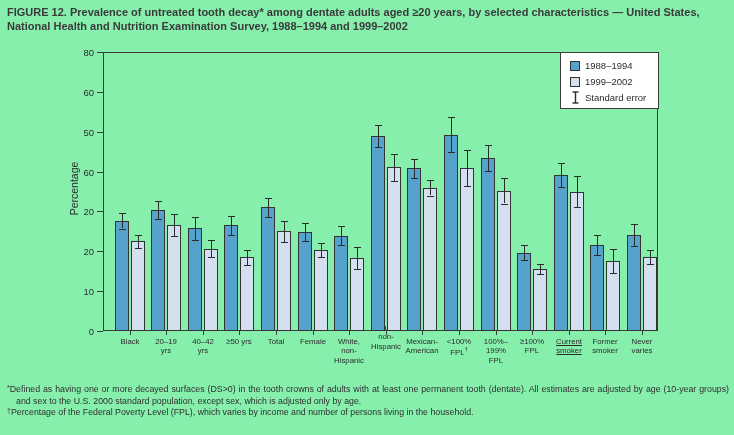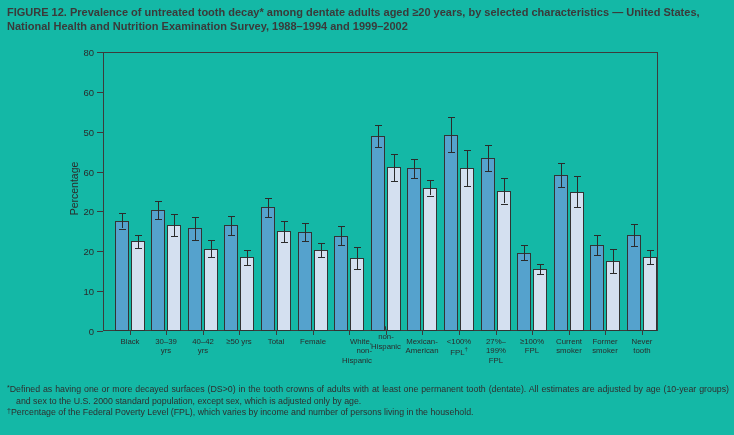--- a/index.html
+++ b/index.html
@@ -1,17 +1,17 @@
 <!DOCTYPE html>
 <html><head>
 <meta charset="utf-8">
 <style>
   html,body{margin:0;padding:0;background:#fff;}
   body{width:734px;height:435px;font-family:"Liberation Sans",sans-serif;-webkit-font-smoothing:antialiased;}
-  #root{position:relative;width:734px;height:435px;overflow:hidden;background:#14b8a6;}
+  #root{position:relative;width:734px;height:435px;overflow:hidden;background:#86efac;}
   .figure-title{position:absolute;left:7px;top:5px;width:714px;font-size:11px;font-weight:bold;color:#3a3a3a;line-height:1.3;letter-spacing:0;}
   #chart{position:absolute;left:0;top:0;width:734px;height:435px;}
   .plot-frame{position:absolute;border:1px solid #3c3c3c;background:transparent;box-sizing:border-box;}
   .ytick{position:absolute;height:1px;background:#3c3c3c;}
   .ytick-label{position:absolute;font-size:9.5px;color:#2b2b2b;text-align:right;}
   .xtick{position:absolute;width:1px;background:#3c3c3c;}
   .xtick-label{position:absolute;font-size:7.8px;color:#2b2b2b;text-align:center;line-height:1.2;}
   .xtick-label sup{font-size:6px;}
   .bar{position:absolute;box-sizing:border-box;border:1px solid #333;}
   .ebar-line{position:absolute;width:1px;background:#2b2b2b;z-index:3;}
@@ -29,20 +29,40 @@
 </style>
 </head>
 <body>
 
 <div id="root">
   <div class="figure-title">FIGURE 12. Prevalence of untreated tooth decay* among dentate adults aged ≥20 years, by selected characteristics — United States, National Health and Nutrition Examination Survey, 1988–1994 and 1999–2002</div>
 
   <div id="chart">
     <div class="y-axis-title">Percentage</div>
 
+    <div class="legend">
+      <div class="legend-row">
+        <span class="legend-swatch" id="sw1" style="background: rgb(85, 162, 205);"></span>
+        <span class="legend-label">1988–1994</span>
+      </div>
+      <div class="legend-row">
+        <span class="legend-swatch" id="sw2" style="background: rgb(212, 224, 240);"></span>
+        <span class="legend-label">1999–2002</span>
+      </div>
+      <div class="legend-row">
+        <span class="legend-eicon">
+          <svg width="9" height="13" viewBox="0 0 9 13">
+              <line x1="1.5" y1="1" x2="7.5" y2="1" stroke="#2b2b2b" stroke-width="1.4"></line>
+              <line x1="1.5" y1="12" x2="7.5" y2="12" stroke="#2b2b2b" stroke-width="1.4"></line>
+              <line x1="4.5" y1="1" x2="4.5" y2="12" stroke="#2b2b2b" stroke-width="1.4"></line>
+            </svg>
+        </span>
+        <span class="legend-label">Standard error</span>
+      </div>
+    </div>
   <div class="plot-frame" style="left: 103px; top: 52px; width: 555px; height: 279px; border-color: rgb(60, 60, 60);"></div>
       <div class="ytick" style="left: 97px; top: 331px; width: 6px; background: rgb(60, 60, 60);"></div>
       <div class="ytick-label" style="left: 70px; top: 326px; width: 24px;">0</div>
       <div class="ytick" style="left: 97px; top: 291px; width: 6px; background: rgb(60, 60, 60);"></div>
       <div class="ytick-label" style="left: 70px; top: 286px; width: 24px;">10</div>
       <div class="ytick" style="left: 97px; top: 251px; width: 6px; background: rgb(60, 60, 60);"></div>
       <div class="ytick-label" style="left: 70px; top: 246px; width: 24px;">20</div>
       <div class="ytick" style="left: 97px; top: 211px; width: 6px; background: rgb(60, 60, 60);"></div>
       <div class="ytick-label" style="left: 70px; top: 206px; width: 24px;">20</div>
       <div class="ytick" style="left: 97px; top: 172px; width: 6px; background: rgb(60, 60, 60);"></div>
@@ -60,21 +80,21 @@
       <div class="bar" style="left: 114.5px; top: 220.6px; width: 14px; height: 110.4px; background: rgb(85, 162, 205); border-color: rgb(51, 51, 51);"></div>
       <div class="ebar-line" style="left: 121.5px; top: 212.6px; height: 15.9px; background: rgb(43, 43, 43);"></div>
       <div class="ebar-cap" style="left: 118.5px; top: 212.6px; width: 7px; background: rgb(43, 43, 43);"></div>
       <div class="ebar-cap" style="left: 118.5px; top: 228.6px; width: 7px; background: rgb(43, 43, 43);"></div>
       <div class="bar" style="left: 130.5px; top: 241.3px; width: 14px; height: 89.7px; background: rgb(212, 224, 240); border-color: rgb(51, 51, 51);"></div>
       <div class="ebar-line" style="left: 137.5px; top: 234.5px; height: 13.6px; background: rgb(43, 43, 43);"></div>
       <div class="ebar-cap" style="left: 134.5px; top: 234.5px; width: 7px; background: rgb(43, 43, 43);"></div>
       <div class="ebar-cap" style="left: 134.5px; top: 248.1px; width: 7px; background: rgb(43, 43, 43);"></div>
       <div class="xtick" style="left: 166px; top: 331px; height: 4px; background: rgb(60, 60, 60);"></div>
       <div class="xtick-label" style="left: 143px; top: 337px; width: 46px;">
-        <div>30–39</div>
+        <div>20–19</div>
         <div>yrs</div>
       </div>
       <div class="bar" style="left: 151.1px; top: 210.2px; width: 14px; height: 120.8px; background: rgb(85, 162, 205); border-color: rgb(51, 51, 51);"></div>
       <div class="ebar-line" style="left: 158.1px; top: 201.1px; height: 18.3px; background: rgb(43, 43, 43);"></div>
       <div class="ebar-cap" style="left: 155.1px; top: 201.1px; width: 7px; background: rgb(43, 43, 43);"></div>
       <div class="ebar-cap" style="left: 155.1px; top: 219.4px; width: 7px; background: rgb(43, 43, 43);"></div>
       <div class="bar" style="left: 167.1px; top: 225px; width: 14px; height: 106px; background: rgb(212, 224, 240); border-color: rgb(51, 51, 51);"></div>
       <div class="ebar-line" style="left: 174.1px; top: 213.8px; height: 22.3px; background: rgb(43, 43, 43);"></div>
       <div class="ebar-cap" style="left: 171.1px; top: 213.8px; width: 7px; background: rgb(43, 43, 43);"></div>
       <div class="ebar-cap" style="left: 171.1px; top: 236.1px; width: 7px; background: rgb(43, 43, 43);"></div>
@@ -121,21 +141,21 @@
       </div>
       <div class="bar" style="left: 297.5px; top: 232.2px; width: 14px; height: 98.8px; background: rgb(85, 162, 205); border-color: rgb(51, 51, 51);"></div>
       <div class="ebar-line" style="left: 304.5px; top: 223.4px; height: 17.5px; background: rgb(43, 43, 43);"></div>
       <div class="ebar-cap" style="left: 301.5px; top: 223.4px; width: 7px; background: rgb(43, 43, 43);"></div>
       <div class="ebar-cap" style="left: 301.5px; top: 240.9px; width: 7px; background: rgb(43, 43, 43);"></div>
       <div class="bar" style="left: 313.5px; top: 249.7px; width: 14px; height: 81.3px; background: rgb(212, 224, 240); border-color: rgb(51, 51, 51);"></div>
       <div class="ebar-line" style="left: 320.5px; top: 242.5px; height: 14.3px; background: rgb(43, 43, 43);"></div>
       <div class="ebar-cap" style="left: 317.5px; top: 242.5px; width: 7px; background: rgb(43, 43, 43);"></div>
       <div class="ebar-cap" style="left: 317.5px; top: 256.9px; width: 7px; background: rgb(43, 43, 43);"></div>
       <div class="xtick" style="left: 349px; top: 331px; height: 4px; background: rgb(60, 60, 60);"></div>
-      <div class="xtick-label" style="left: 326px; top: 337px; width: 46px; text-align: right;">
+      <div class="xtick-label" style="left: 326px; top: 337px; width: 46px;">
         <div>White,</div>
         <div>non-</div>
         <div>Hispanic</div>
       </div>
       <div class="bar" style="left: 334.1px; top: 235.7px; width: 14px; height: 95.3px; background: rgb(85, 162, 205); border-color: rgb(51, 51, 51);"></div>
       <div class="ebar-line" style="left: 341.1px; top: 226.2px; height: 19.1px; background: rgb(43, 43, 43);"></div>
       <div class="ebar-cap" style="left: 338.1px; top: 226.2px; width: 7px; background: rgb(43, 43, 43);"></div>
       <div class="ebar-cap" style="left: 338.1px; top: 245.3px; width: 7px; background: rgb(43, 43, 43);"></div>
       <div class="bar" style="left: 350.1px; top: 257.7px; width: 14px; height: 73.3px; background: rgb(212, 224, 240); border-color: rgb(51, 51, 51);"></div>
       <div class="ebar-line" style="left: 357.1px; top: 246.5px; height: 22.3px; background: rgb(43, 43, 43);"></div>
@@ -176,21 +196,21 @@
       <div class="bar" style="left: 443.9px; top: 134.9px; width: 14px; height: 196.1px; background: rgb(85, 162, 205); border-color: rgb(51, 51, 51);"></div>
       <div class="ebar-line" style="left: 450.9px; top: 117.4px; height: 35.1px; background: rgb(43, 43, 43);"></div>
       <div class="ebar-cap" style="left: 447.9px; top: 117.4px; width: 7px; background: rgb(43, 43, 43);"></div>
       <div class="ebar-cap" style="left: 447.9px; top: 152.4px; width: 7px; background: rgb(43, 43, 43);"></div>
       <div class="bar" style="left: 459.9px; top: 168px; width: 14px; height: 163px; background: rgb(212, 224, 240); border-color: rgb(51, 51, 51);"></div>
       <div class="ebar-line" style="left: 466.9px; top: 149.7px; height: 36.7px; background: rgb(43, 43, 43);"></div>
       <div class="ebar-cap" style="left: 463.9px; top: 149.7px; width: 7px; background: rgb(43, 43, 43);"></div>
       <div class="ebar-cap" style="left: 463.9px; top: 186.3px; width: 7px; background: rgb(43, 43, 43);"></div>
       <div class="xtick" style="left: 496px; top: 331px; height: 4px; background: rgb(60, 60, 60);"></div>
       <div class="xtick-label" style="left: 473px; top: 337px; width: 46px;">
-        <div>27%–</div>
+        <div>100%–</div>
         <div>199%</div>
         <div>FPL</div>
       </div>
       <div class="bar" style="left: 480.5px; top: 158px; width: 14px; height: 173px; background: rgb(85, 162, 205); border-color: rgb(51, 51, 51);"></div>
       <div class="ebar-line" style="left: 487.5px; top: 145.3px; height: 25.5px; background: rgb(43, 43, 43);"></div>
       <div class="ebar-cap" style="left: 484.5px; top: 145.3px; width: 7px; background: rgb(43, 43, 43);"></div>
       <div class="ebar-cap" style="left: 484.5px; top: 170.8px; width: 7px; background: rgb(43, 43, 43);"></div>
       <div class="bar" style="left: 496.5px; top: 190.7px; width: 14px; height: 140.3px; background: rgb(212, 224, 240); border-color: rgb(51, 51, 51);"></div>
       <div class="ebar-line" style="left: 503.5px; top: 177.9px; height: 25.5px; background: rgb(43, 43, 43);"></div>
       <div class="ebar-cap" style="left: 500.5px; top: 177.9px; width: 7px; background: rgb(43, 43, 43);"></div>
@@ -202,21 +222,21 @@
       </div>
       <div class="bar" style="left: 517.1px; top: 252.5px; width: 14px; height: 78.5px; background: rgb(85, 162, 205); border-color: rgb(51, 51, 51);"></div>
       <div class="ebar-line" style="left: 524.1px; top: 245.3px; height: 14.3px; background: rgb(43, 43, 43);"></div>
       <div class="ebar-cap" style="left: 521.1px; top: 245.3px; width: 7px; background: rgb(43, 43, 43);"></div>
       <div class="ebar-cap" style="left: 521.1px; top: 259.7px; width: 7px; background: rgb(43, 43, 43);"></div>
       <div class="bar" style="left: 533.1px; top: 268.8px; width: 14px; height: 62.2px; background: rgb(212, 224, 240); border-color: rgb(51, 51, 51);"></div>
       <div class="ebar-line" style="left: 540.1px; top: 264px; height: 9.6px; background: rgb(43, 43, 43);"></div>
       <div class="ebar-cap" style="left: 537.1px; top: 264px; width: 7px; background: rgb(43, 43, 43);"></div>
       <div class="ebar-cap" style="left: 537.1px; top: 273.6px; width: 7px; background: rgb(43, 43, 43);"></div>
       <div class="xtick" style="left: 569px; top: 331px; height: 4px; background: rgb(60, 60, 60);"></div>
-      <div class="xtick-label" style="left: 546px; top: 337px; width: 46px;">
+      <div class="xtick-label" style="left: 546px; top: 337px; width: 46px; text-decoration: underline;">
         <div>Current</div>
         <div>smoker</div>
       </div>
       <div class="bar" style="left: 553.7px; top: 174.8px; width: 14px; height: 156.2px; background: rgb(85, 162, 205); border-color: rgb(51, 51, 51);"></div>
       <div class="ebar-line" style="left: 560.7px; top: 162.8px; height: 23.9px; background: rgb(43, 43, 43);"></div>
       <div class="ebar-cap" style="left: 557.7px; top: 162.8px; width: 7px; background: rgb(43, 43, 43);"></div>
       <div class="ebar-cap" style="left: 557.7px; top: 186.7px; width: 7px; background: rgb(43, 43, 43);"></div>
       <div class="bar" style="left: 569.7px; top: 191.5px; width: 14px; height: 139.5px; background: rgb(212, 224, 240); border-color: rgb(51, 51, 51);"></div>
       <div class="ebar-line" style="left: 576.7px; top: 176px; height: 31.1px; background: rgb(43, 43, 43);"></div>
       <div class="ebar-cap" style="left: 573.7px; top: 176px; width: 7px; background: rgb(43, 43, 43);"></div>
@@ -230,21 +250,21 @@
       <div class="ebar-line" style="left: 597.3px; top: 234.9px; height: 19.9px; background: rgb(43, 43, 43);"></div>
       <div class="ebar-cap" style="left: 594.3px; top: 234.9px; width: 7px; background: rgb(43, 43, 43);"></div>
       <div class="ebar-cap" style="left: 594.3px; top: 254.9px; width: 7px; background: rgb(43, 43, 43);"></div>
       <div class="bar" style="left: 606.3px; top: 260.9px; width: 14px; height: 70.1px; background: rgb(212, 224, 240); border-color: rgb(51, 51, 51);"></div>
       <div class="ebar-line" style="left: 613.3px; top: 248.9px; height: 23.9px; background: rgb(43, 43, 43);"></div>
       <div class="ebar-cap" style="left: 610.3px; top: 248.9px; width: 7px; background: rgb(43, 43, 43);"></div>
       <div class="ebar-cap" style="left: 610.3px; top: 272.8px; width: 7px; background: rgb(43, 43, 43);"></div>
       <div class="xtick" style="left: 642px; top: 331px; height: 4px; background: rgb(60, 60, 60);"></div>
       <div class="xtick-label" style="left: 619px; top: 337px; width: 46px;">
         <div>Never</div>
-        <div>tooth</div>
+        <div>varies</div>
       </div>
       <div class="bar" style="left: 626.9px; top: 234.9px; width: 14px; height: 96.1px; background: rgb(85, 162, 205); border-color: rgb(51, 51, 51);"></div>
       <div class="ebar-line" style="left: 633.9px; top: 223.8px; height: 22.3px; background: rgb(43, 43, 43);"></div>
       <div class="ebar-cap" style="left: 630.9px; top: 223.8px; width: 7px; background: rgb(43, 43, 43);"></div>
       <div class="ebar-cap" style="left: 630.9px; top: 246.1px; width: 7px; background: rgb(43, 43, 43);"></div>
       <div class="bar" style="left: 642.9px; top: 257.3px; width: 14px; height: 73.7px; background: rgb(212, 224, 240); border-color: rgb(51, 51, 51);"></div>
       <div class="ebar-line" style="left: 649.9px; top: 250.1px; height: 14.3px; background: rgb(43, 43, 43);"></div>
       <div class="ebar-cap" style="left: 646.9px; top: 250.1px; width: 7px; background: rgb(43, 43, 43);"></div>
       <div class="ebar-cap" style="left: 646.9px; top: 264.4px; width: 7px; background: rgb(43, 43, 43);"></div>
     </div>

